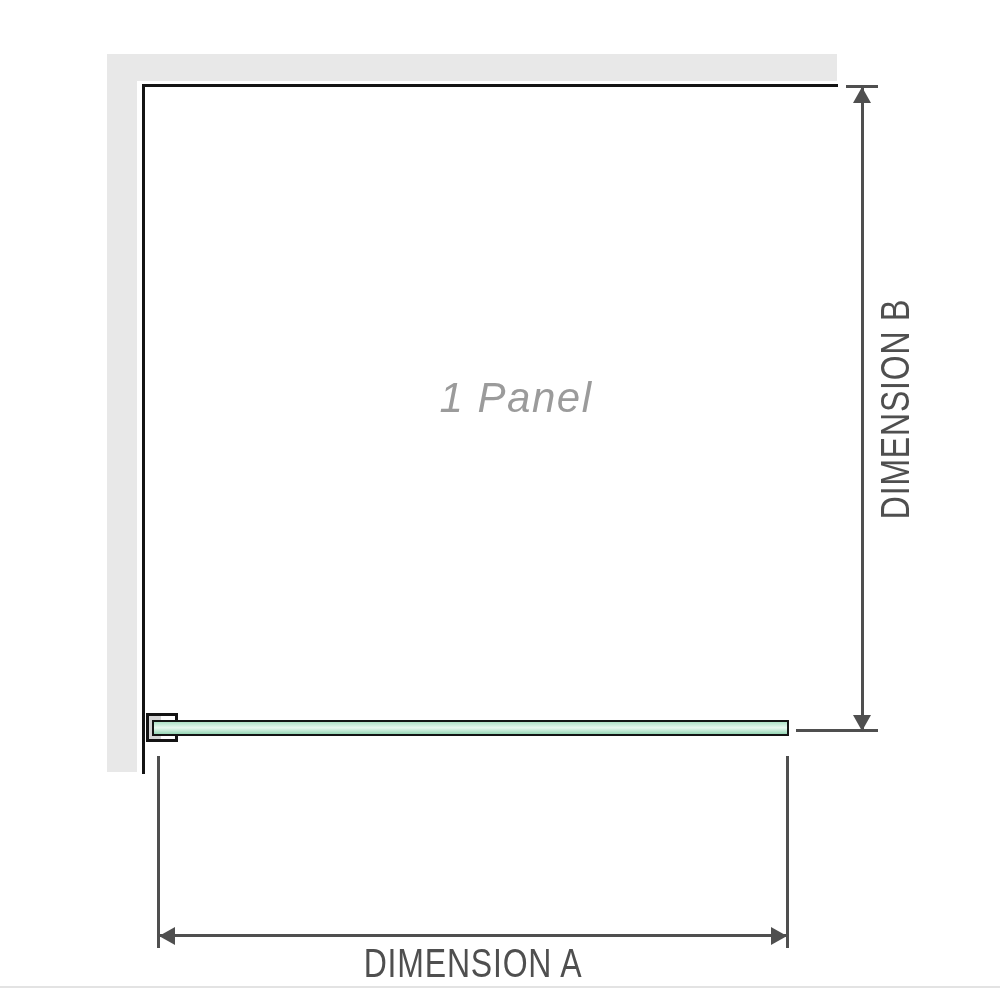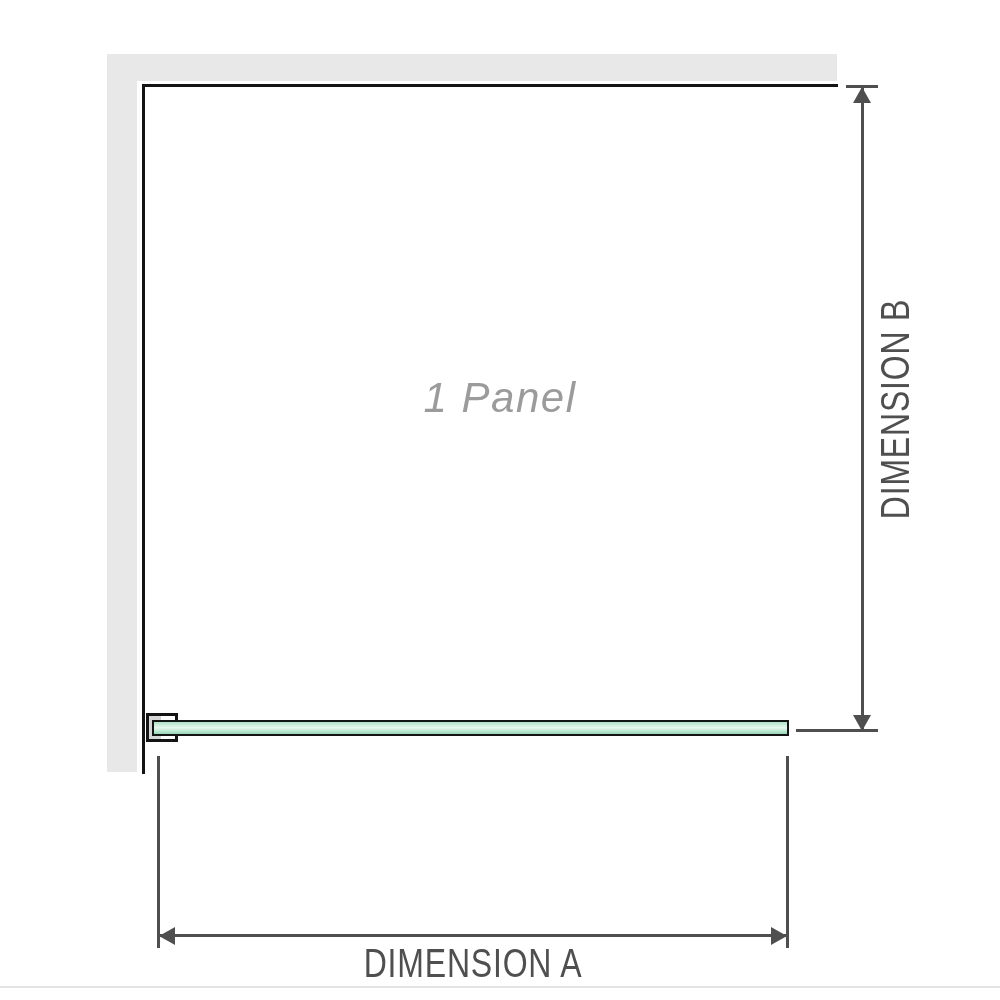--- a/index.html
+++ b/index.html
@@ -33,21 +33,21 @@
   
   .wall-top  { left: 107px; top: 54px; width: 730px; height: 27px; background: var(--wall); }
   .wall-left { left: 107px; top: 54px; width: 30px;  height: 718px; background: var(--wall); }
 
   
   .edge-top  { left: 142px; top: 84px; width: 696px; height: 3px; background: var(--edge); }
   .edge-left { left: 142px; top: 84px; width: 3px; height: 690px; background: var(--edge); }
 
   
   .panel-label {
-    left: 500px; top: 398px;
+    left: 516px; top: 398px;
     transform: translate(-50%, -50%);
     font-style: italic;
     font-size: 42px;
     letter-spacing: 1.5px;
     color: var(--panelText);
     white-space: nowrap;
   }
 
   
   .bracket {

